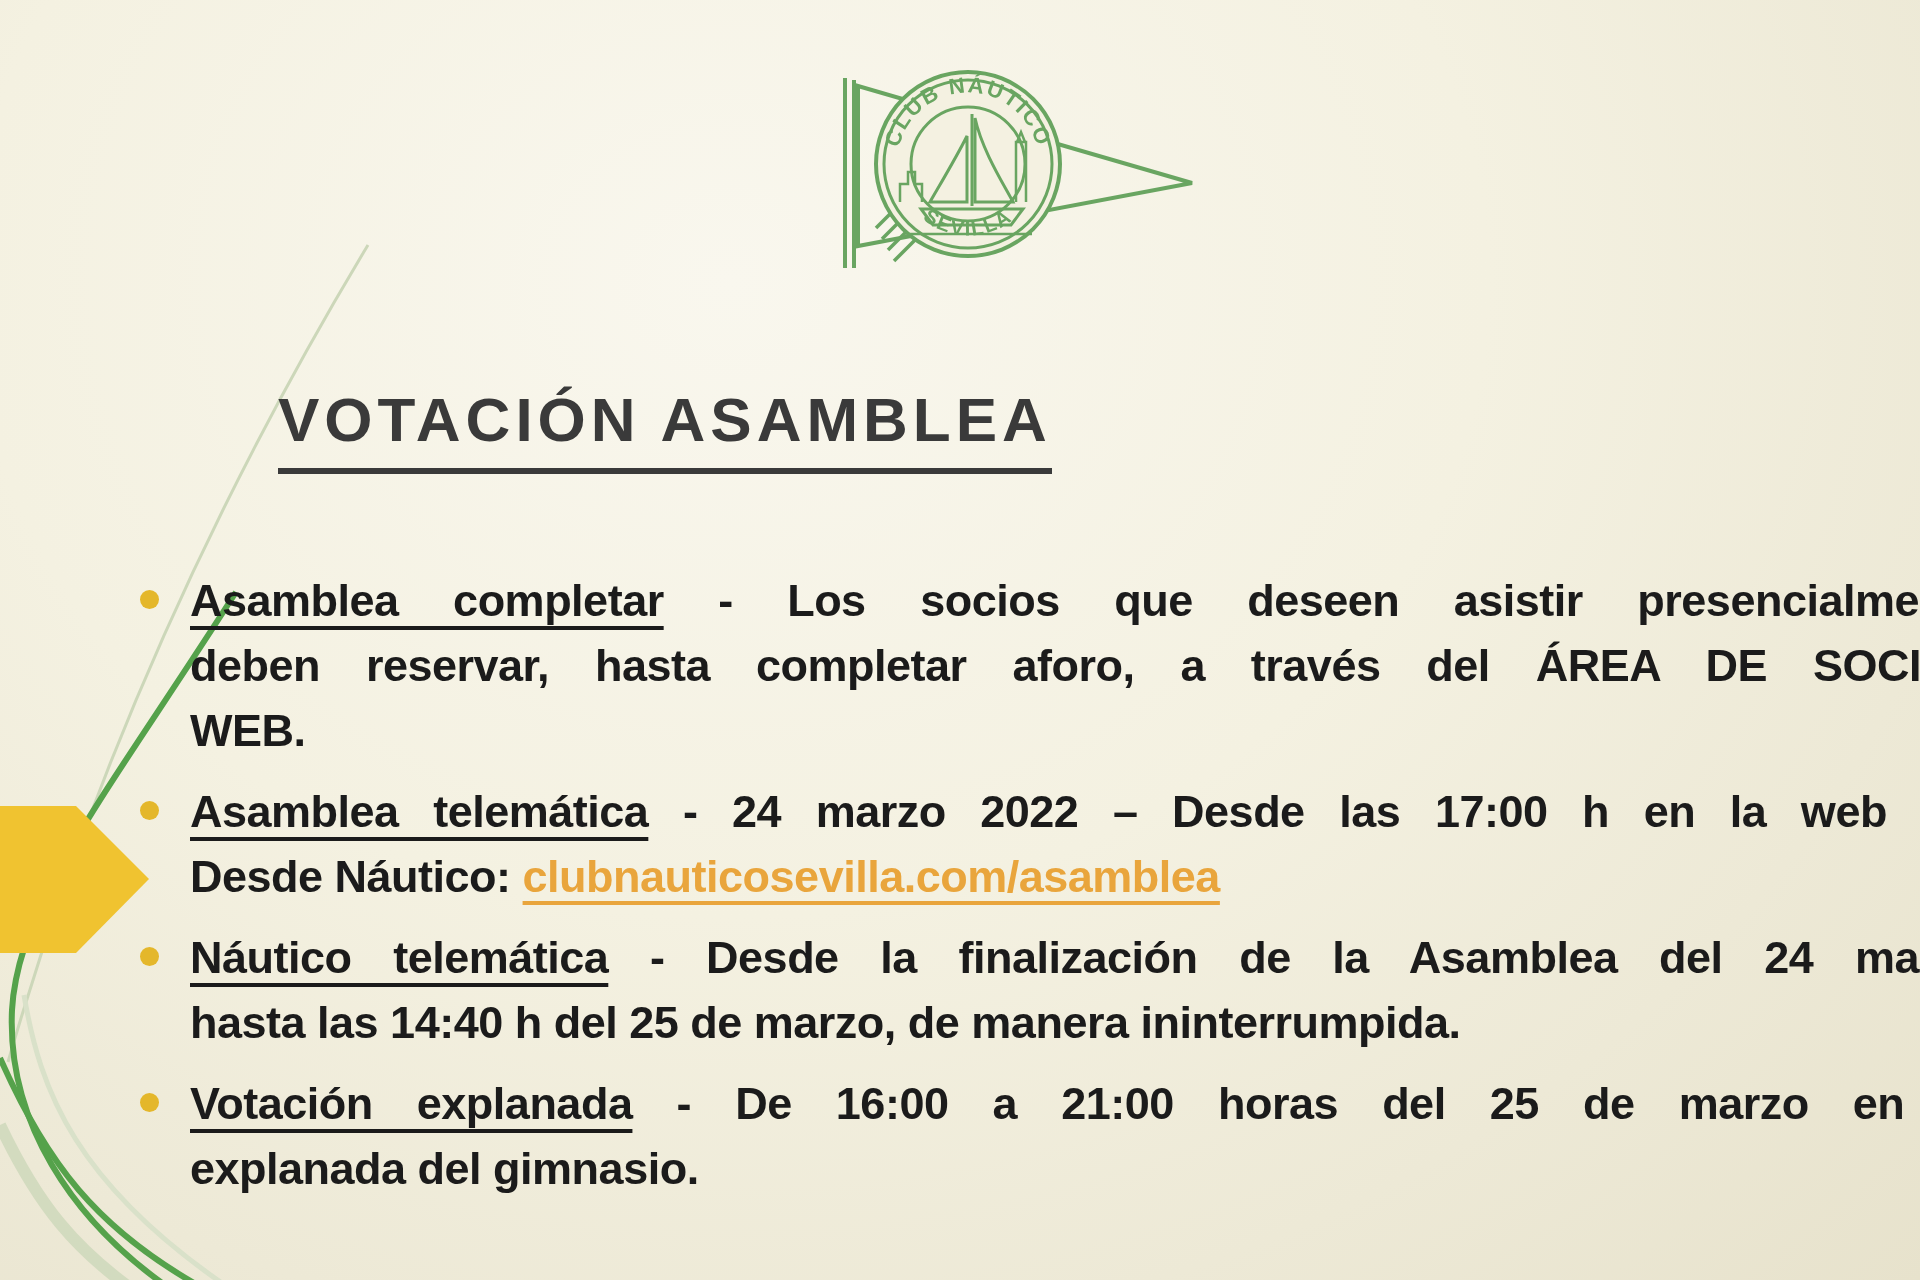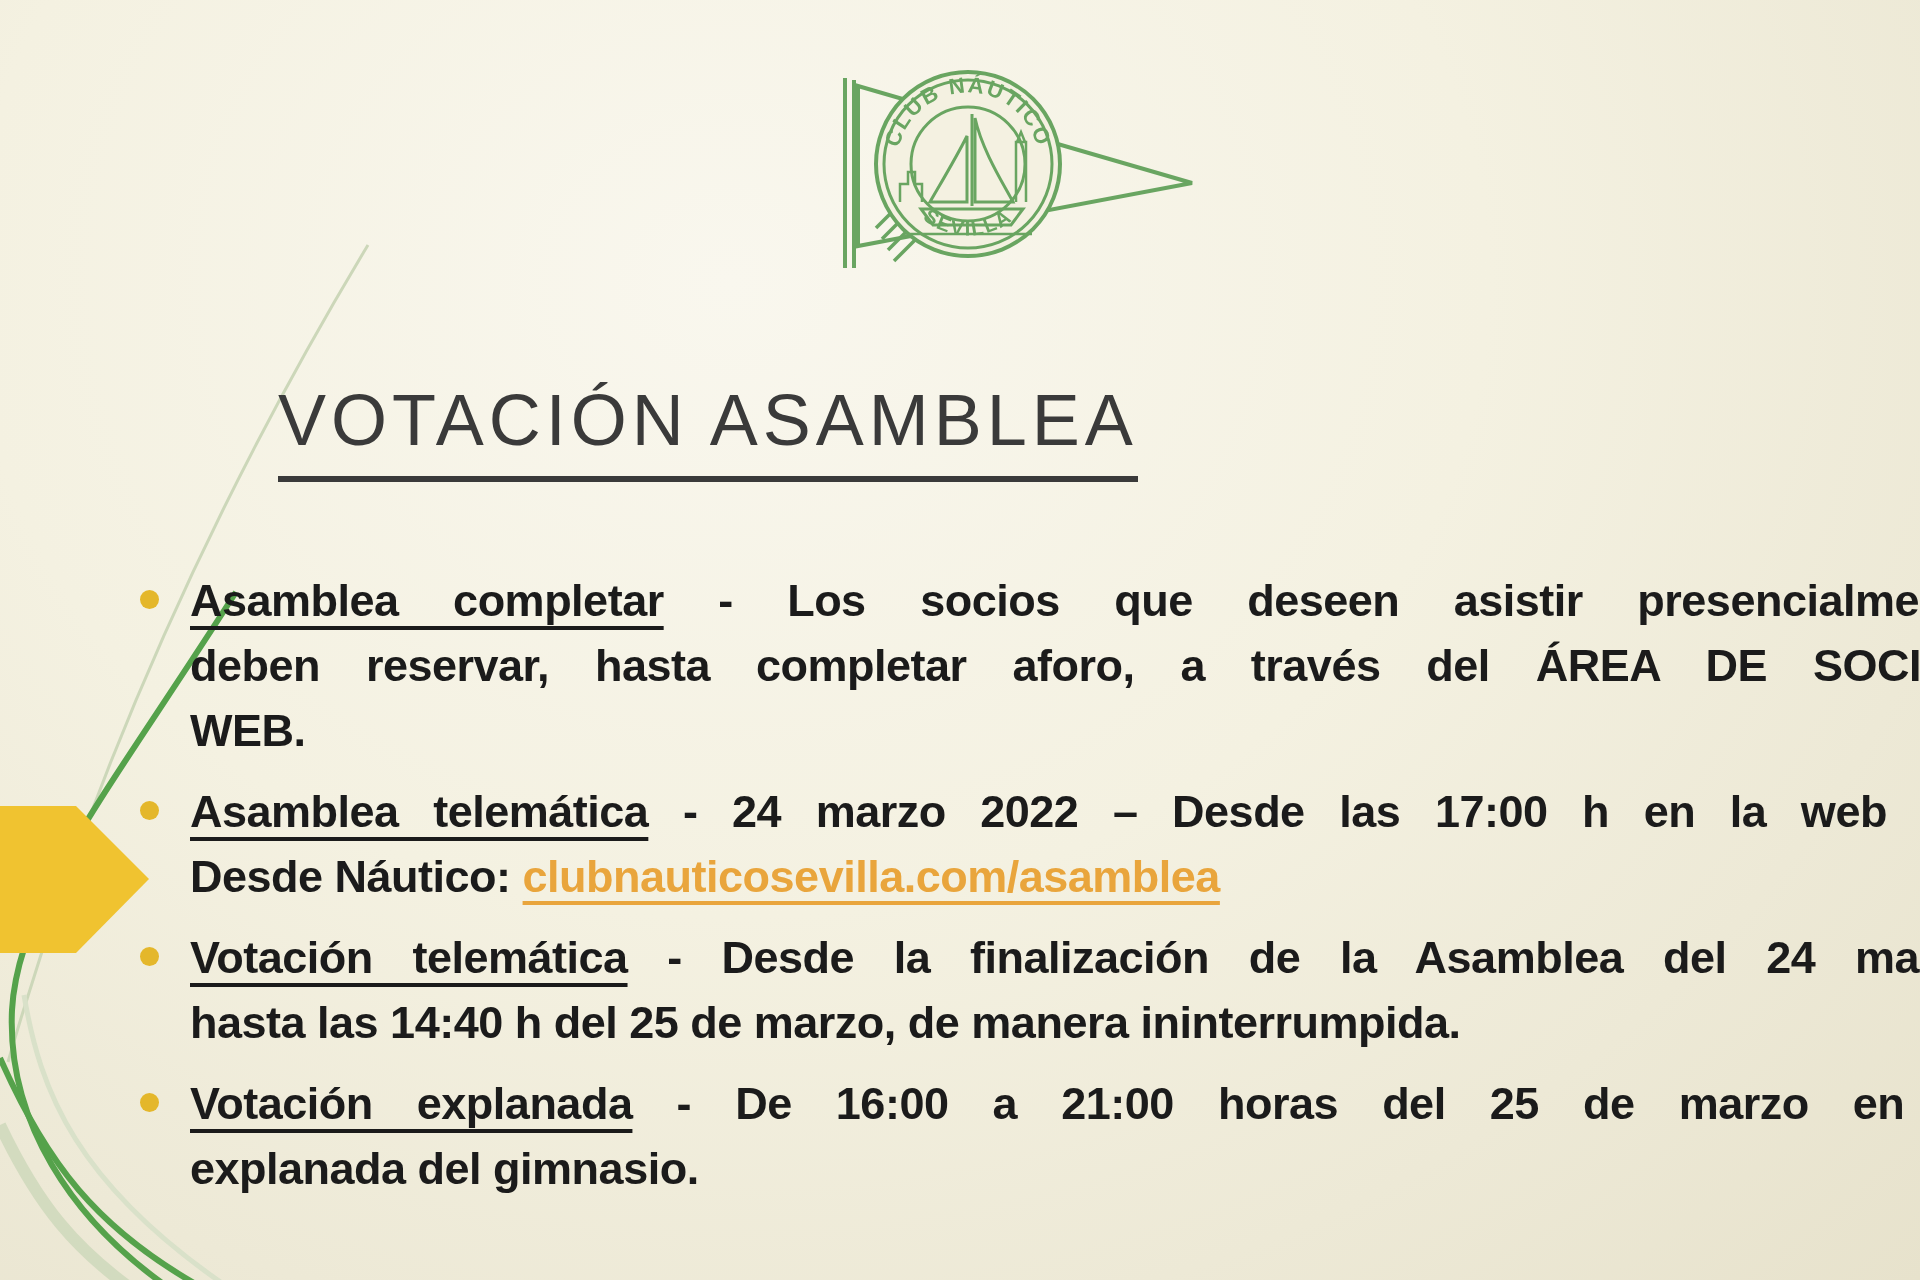--- a/index.html
+++ b/index.html
@@ -7,24 +7,23 @@
     position:relative;
     width:1920px;height:1280px;
     overflow:hidden;
     background: radial-gradient(ellipse at 38% 22%, #f9f7ee 0%, #f4f1e1 45%, #ede9d6 75%, #e7e2cc 100%);
     font-family:"Liberation Sans", sans-serif;
   }
   svg.decor{position:absolute;left:0;top:0;z-index:0;}
   svg.logo{position:absolute;left:820px;top:56px;z-index:1;}
   .title{
     position:absolute;left:278px;top:372px;z-index:2;
-    font-size:72px;line-height:96px;font-weight:400;
+    font-size:62px;line-height:96px;font-weight:700;
     letter-spacing:5px;color:#3a3a3a;
     display:inline-block;
-    padding-bottom:8px;
     border-bottom:6px solid #3a3a3a;
     white-space:nowrap;
   }
   .content{
     position:absolute;left:190px;top:568px;z-index:2;
     width:1795px;
     color:#1b1b1b;
     font-weight:bold;
     font-size:45px;
     letter-spacing:-0.5px;
@@ -126,21 +125,21 @@
         <div class="line justify"><span class="plain">deben reservar, hasta completar aforo, a través del ÁREA DE SOCIOS</span></div>
         <div class="line"><span class="plain">WEB.</span></div>
       </div>
       <div class="bullet">
         <span class="dot"></span>
         <div class="line justify"><span class="heading">Asamblea telemática</span><span class="plain"> - 24 marzo 2022 – Desde las 17:00 h en la web del</span></div>
         <div class="line"><span class="plain">Desde Náutico: </span><a class="weblink" href="#">clubnauticosevilla.com/asamblea</a></div>
       </div>
       <div class="bullet">
         <span class="dot"></span>
-        <div class="line justify"><span class="heading">Votación telemática</span><span class="plain"> - Desde la finalización de la Asamblea del 24 marzo</span></div>
+        <div class="line justify"><span class="heading">Náutico telemática</span><span class="plain"> - Desde la finalización de la Asamblea del 24 marzo</span></div>
         <div class="line"><span class="plain">hasta las 14:40 h del 25 de marzo, de manera ininterrumpida.</span></div>
       </div>
       <div class="bullet">
         <span class="dot"></span>
         <div class="line justify"><span class="heading">Votación explanada</span><span class="plain"> - De 16:00 a 21:00 horas del 25 de marzo en la</span></div>
         <div class="line"><span class="plain">explanada del gimnasio.</span></div>
       </div>
     </div>
 
 </div>

